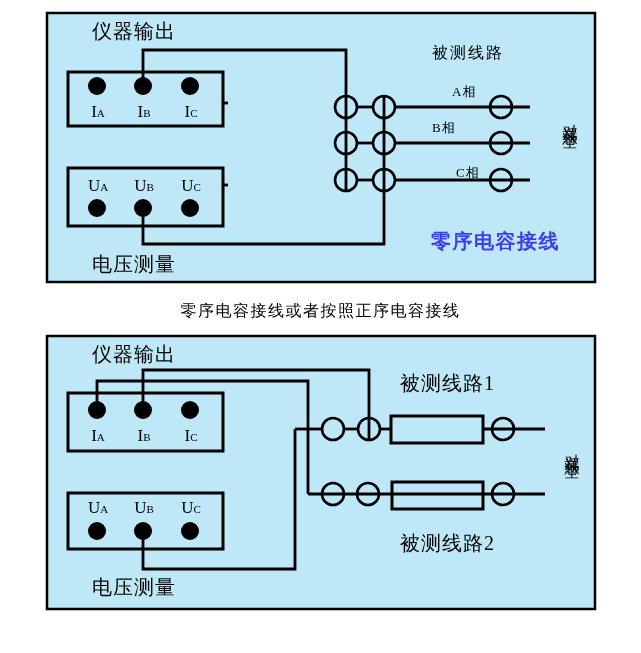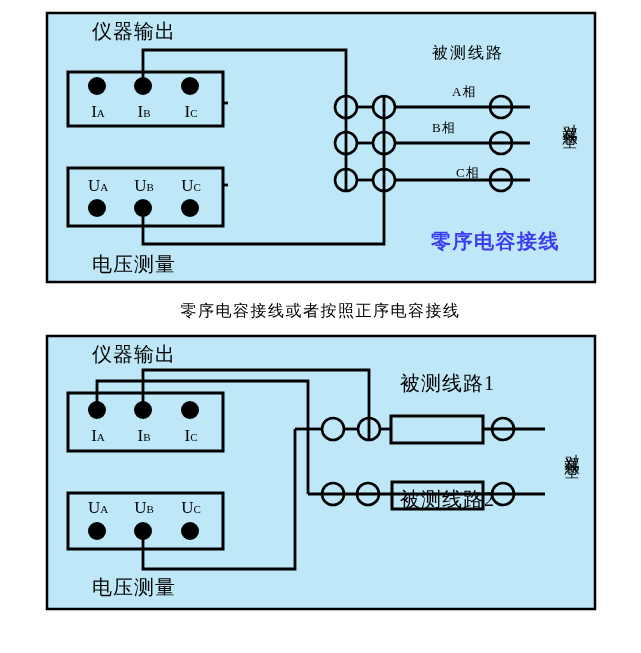--- a/index.html
+++ b/index.html
@@ -129,16 +129,16 @@
   <div class="lbl" style="left:92px;top:576px">电压测量</div>
 
   <div class="term" style="left:98px;top:427px"><span>I</span><span class="sub">A</span></div>
   <div class="term" style="left:144px;top:427px"><span>I</span><span class="sub">B</span></div>
   <div class="term" style="left:191px;top:427px"><span>I</span><span class="sub">C</span></div>
   <div class="term" style="left:98px;top:499px"><span>U</span><span class="sub">A</span></div>
   <div class="term" style="left:144px;top:499px"><span>U</span><span class="sub">B</span></div>
   <div class="term" style="left:191px;top:499px"><span>U</span><span class="sub">C</span></div>
 
   <div class="lbl" style="left:400px;top:372px">被测线路1</div>
-  <div class="lbl" style="left:400px;top:488px">被测线路2</div>
+  <div class="lbl" style="left:400px;top:532px">被测线路2</div>
   <div class="vert" style="left:562px;top:442px">对端悬空</div>
 
 </div>
 
 </body></html>

